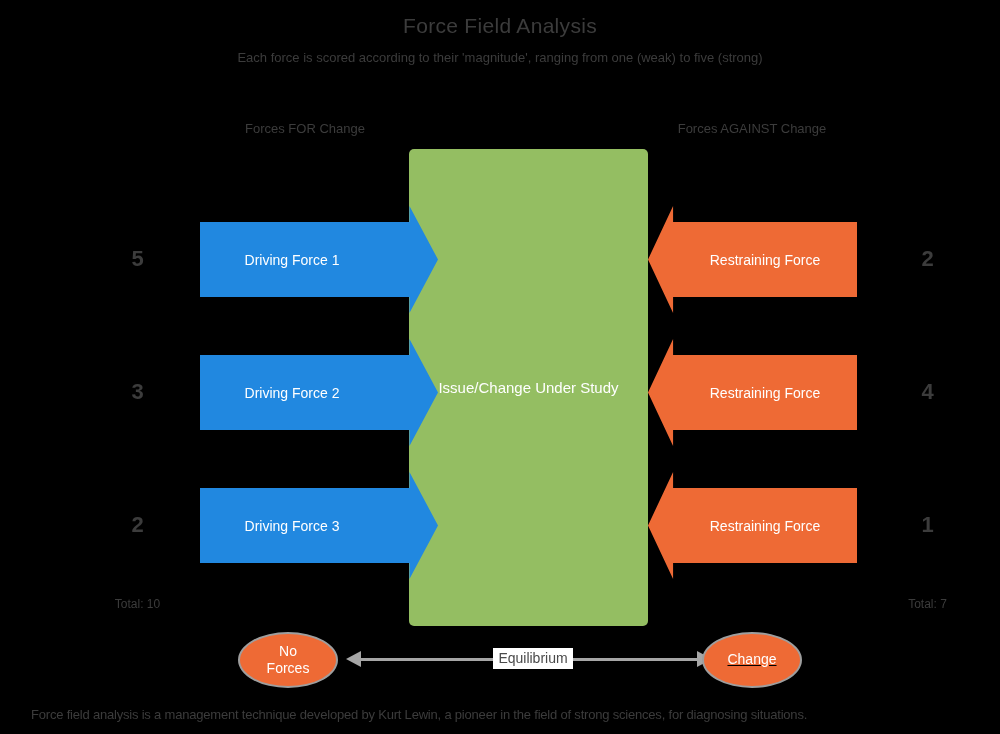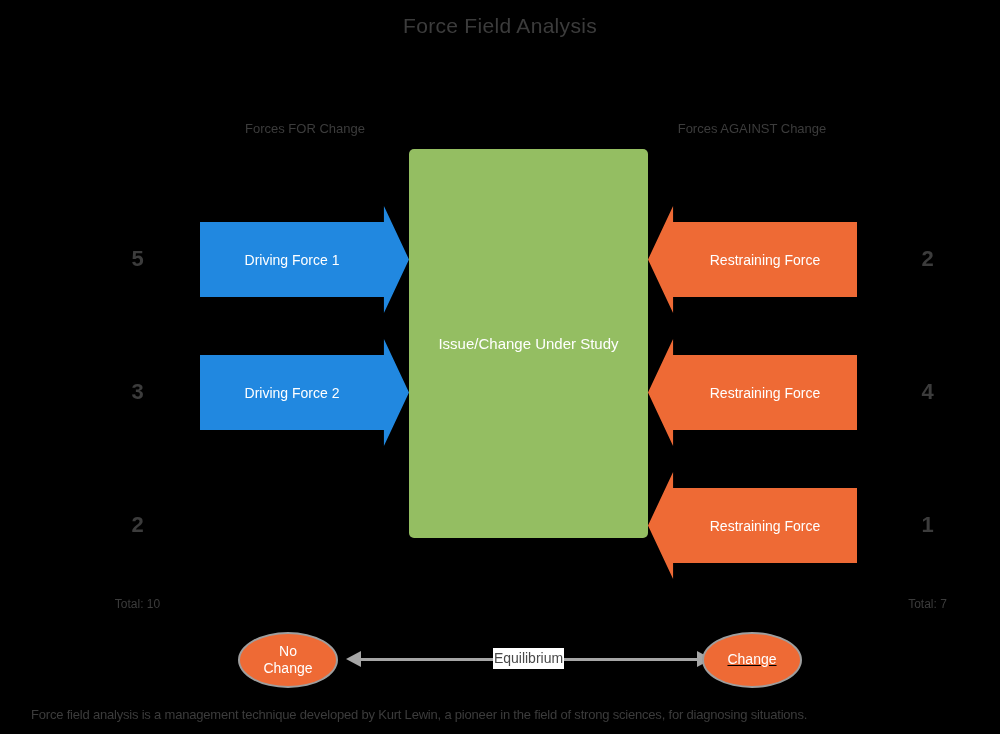--- a/index.html
+++ b/index.html
@@ -16,31 +16,32 @@
     position:absolute;top:50px;left:0;width:100%;text-align:center;
     font-size:13px;color:var(--diagram_text,#3c3c3c);
   }
   .col-header{
     position:absolute;top:121px;width:260px;text-align:center;
     font-size:13px;color:var(--diagram_text,#3c3c3c);
   }
   .col-header.left{left:175px;}
   .col-header.right{left:622px;}
   .issue-box{
-    position:absolute;left:409px;top:149px;width:239px;height:389px;
+    position:absolute;left:409px;top:149px;width:239px;height:477px;
     background:var(--issue_box,#94be62);border-radius:5px;
     display:flex;align-items:center;justify-content:center;
   }
   .issue-box .issue-label{
     color:var(--shape_text,#fff);font-size:15px;text-align:center;
   }
   .arrow{position:absolute;width:209px;height:107px;}
   .arrow.right{
     background:var(--driving_force,#2188e0);left:200px;
     clip-path:polygon(0% 15%,88% 15%,88% 0%,100% 50%,88% 100%,88% 85%,0% 85%);
+    padding-left:29px;
   }
   .arrow.left{
     background:var(--restraining_force,#ee6a35);left:648px;
     clip-path:polygon(100% 15%,12% 15%,12% 0%,0% 50%,12% 100%,12% 85%,100% 85%);
   }
   .arrow .arrow-label{
     position:absolute;top:0;height:100%;width:184px;
     display:flex;align-items:center;justify-content:center;
     color:var(--shape_text,#fff);font-size:14px;
   }
@@ -81,35 +82,36 @@
     left:0;
     border-top:8px solid transparent;border-bottom:8px solid transparent;
     border-right:15px solid var(--equilibrium_line,#a6a6a6);
   }
   .eq-head.east{
     right:0;
     border-top:8px solid transparent;border-bottom:8px solid transparent;
     border-left:15px solid var(--equilibrium_line,#a6a6a6);
   }
   .eq-label{
-    position:absolute;left:493px;top:648px;width:71px;height:21px;
+    position:absolute;left:493px;top:648px;width:80px;height:21px;
     background:var(--label_bg,#fff);color:#4a4a4a;
     font-size:14px;line-height:21px;text-align:center;
   }
   .footer{
     position:absolute;left:31px;top:707px;
     font-size:13px;color:var(--diagram_text,#3c3c3c);letter-spacing:-.2px;
   }
 </style>
 </head>
 <body>
 
 <div class="canvas">
 
   <div class="title">Force Field Analysis</div>
+  <div class="subtitle">Each force is scored according to their 'magnitude', ranging from one (weak) to five (strong)</div>
 
   <div class="col-header left">Forces FOR Change</div>
   <div class="col-header right">Forces AGAINST Change</div>
 
   <div class="issue-box">
     <span class="issue-label">Issue/Change Under Study</span>
   </div>
 
   <div class="score left" style="top:244px">5</div>
   <div class="arrow right" style="top:206px">
@@ -123,30 +125,33 @@
   <div class="score left" style="top:377px">3</div>
   <div class="arrow right" style="top:339px">
     <span class="arrow-label">Driving Force 2</span>
   </div>
   <div class="arrow left" style="top:339px">
     <span class="arrow-label">Restraining Force</span>
   </div>
   <div class="score right" style="top:377px">4</div>
 
   <div class="score left" style="top:510px">2</div>
+  <div class="arrow right" style="top:472px">
+    <span class="arrow-label">Driving Force 3</span>
+  </div>
   <div class="arrow left" style="top:472px">
     <span class="arrow-label">Restraining Force</span>
   </div>
   <div class="score right" style="top:510px">1</div>
 
   <div class="total left">Total: 10</div>
   <div class="total right">Total: 7</div>
 
   <div class="outcome no-change">
-    <span class="outcome-label">No Change</span>
+    <span class="outcome-label">No Forces</span>
   </div>
 
   <div class="eq-arrow">
     <div class="eq-line"></div>
     <div class="eq-head west"></div>
     <div class="eq-head east"></div>
   </div>
   <div class="eq-label">Equilibrium</div>
 
   <div class="outcome change">

